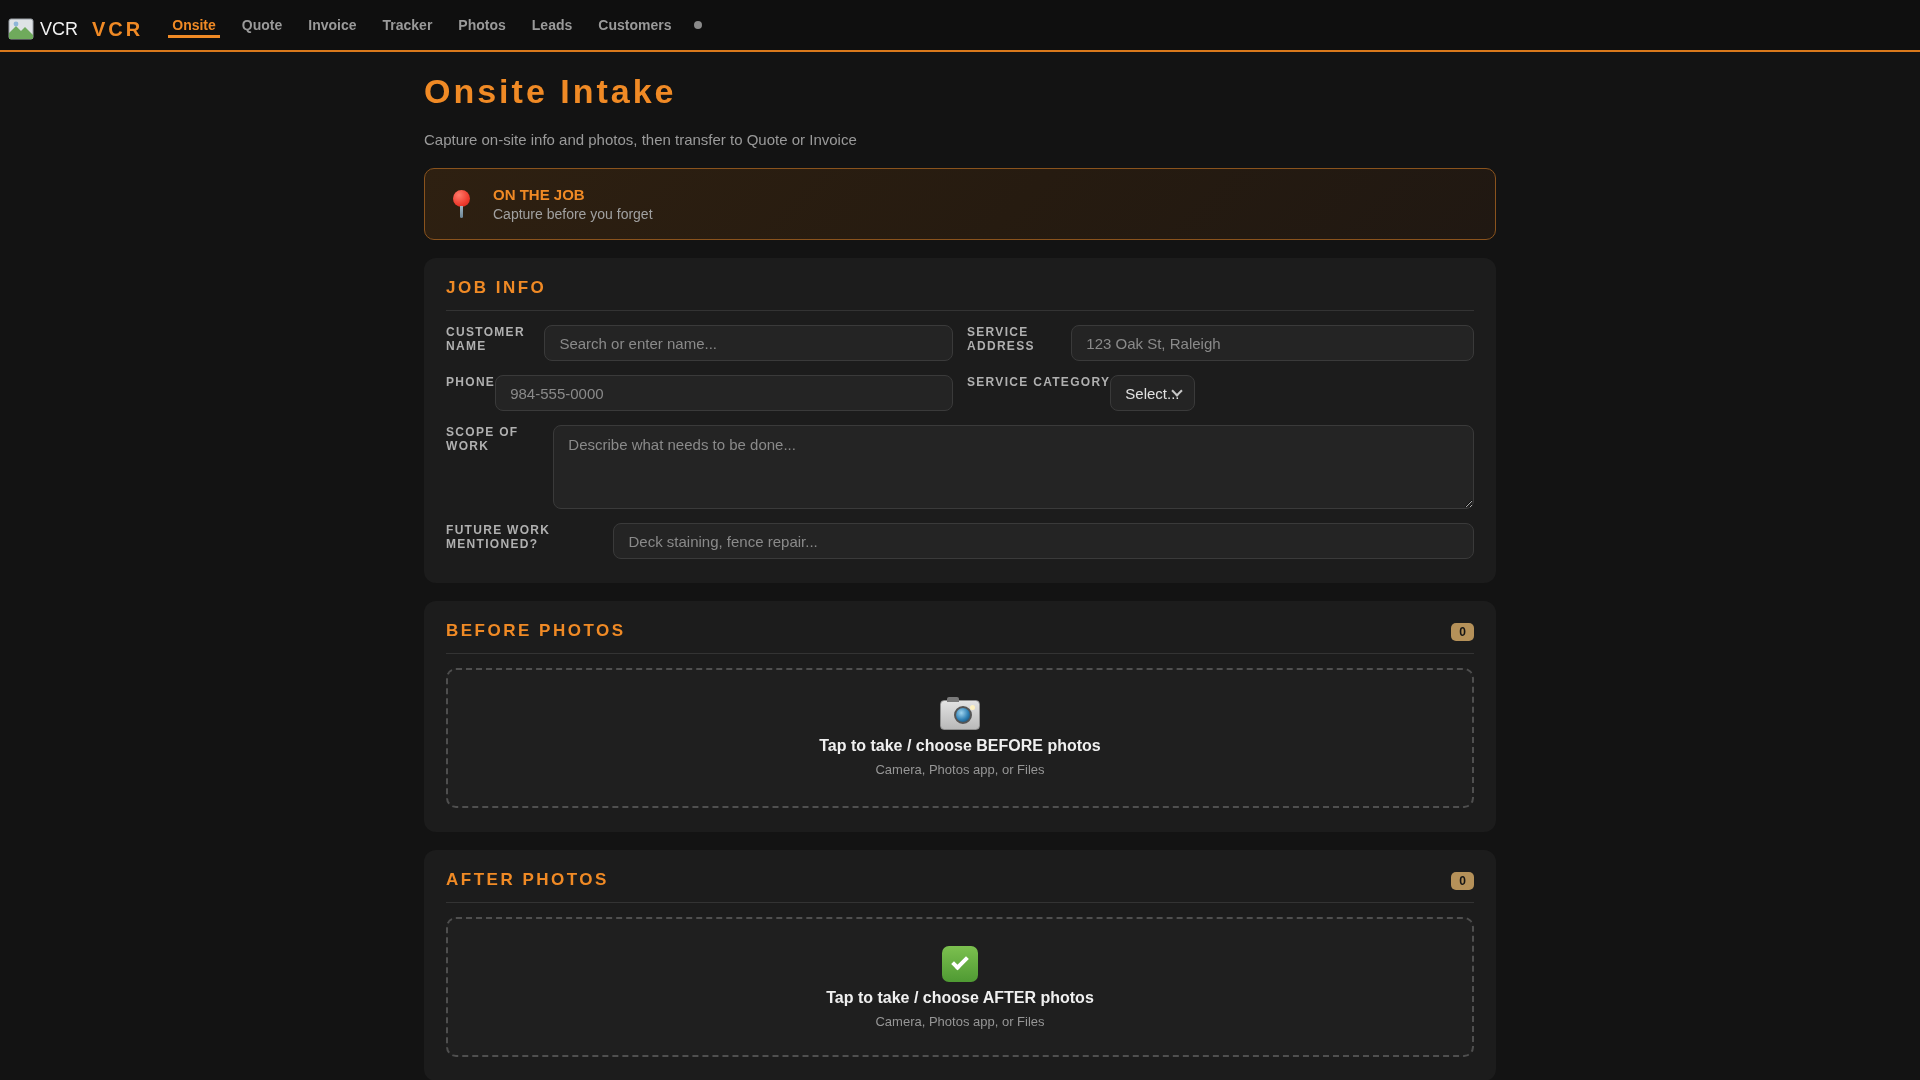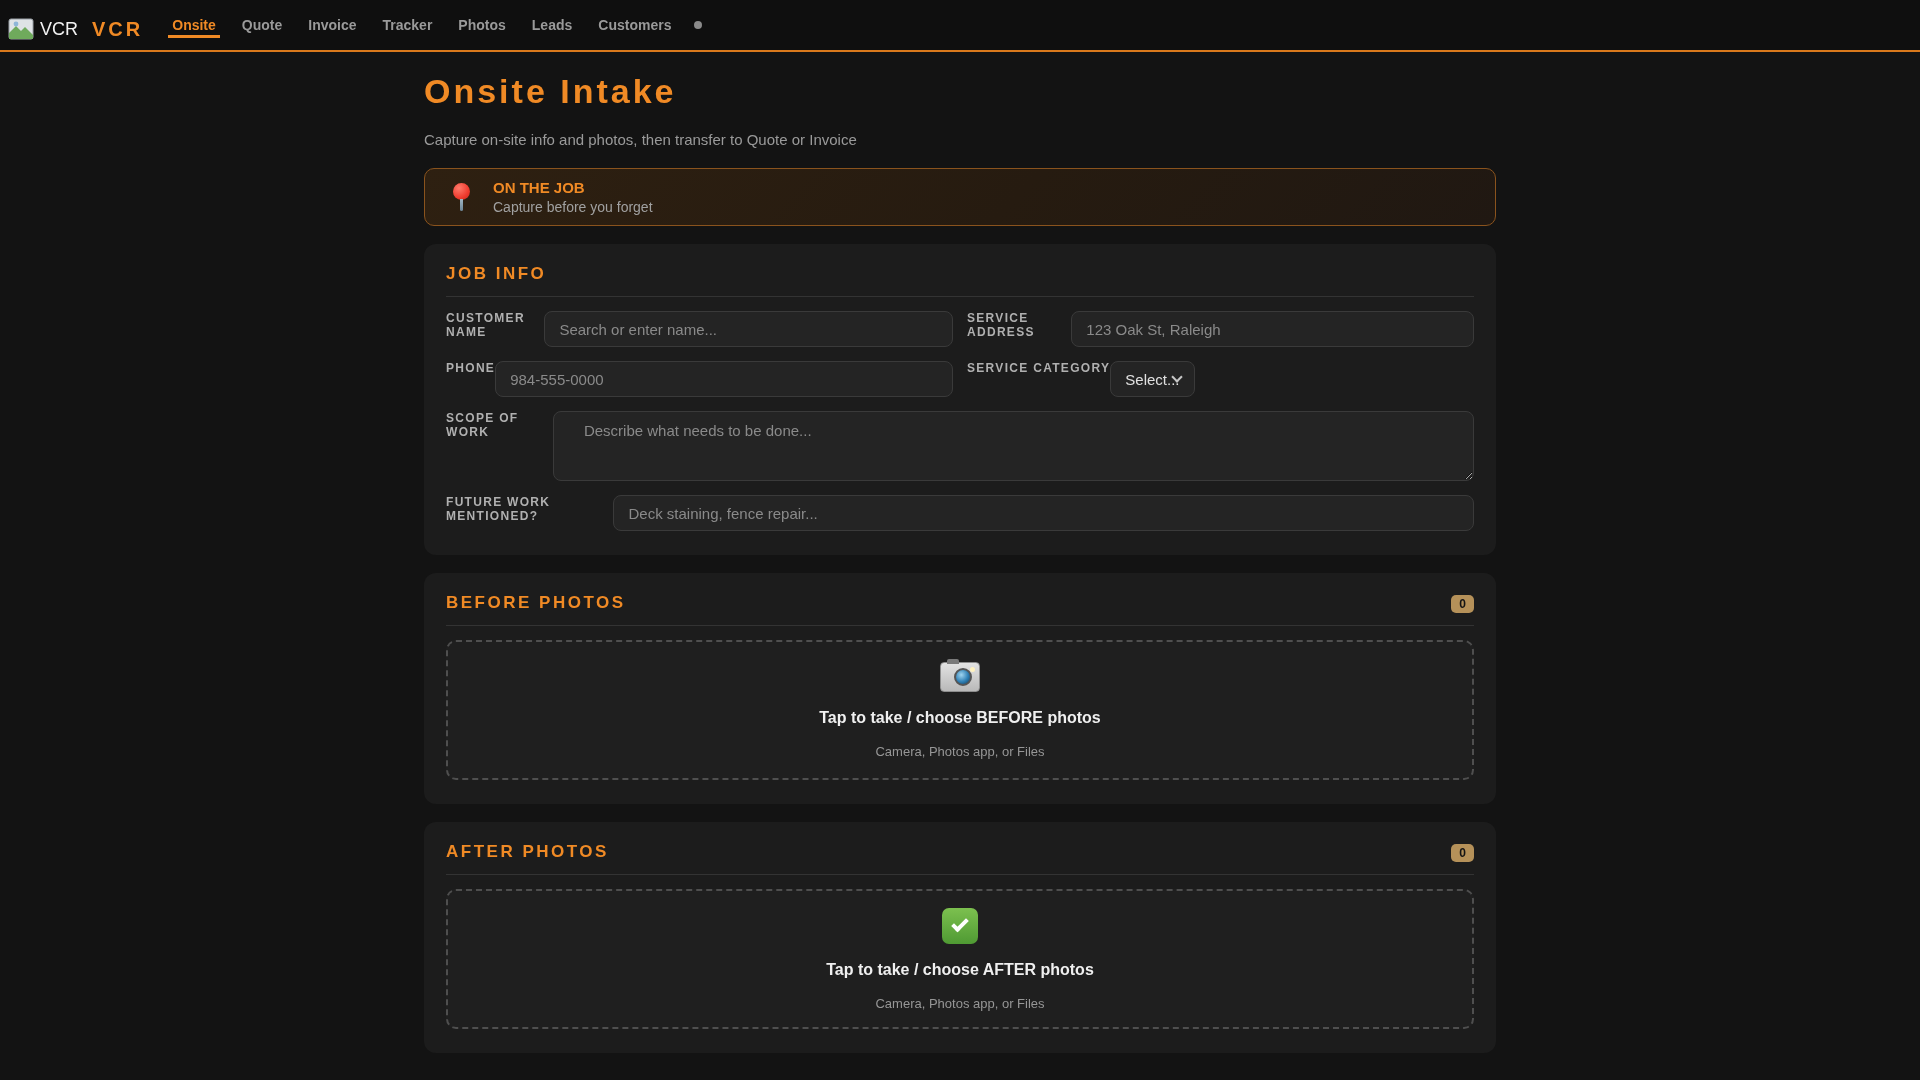--- a/index.html
+++ b/index.html
@@ -32,21 +32,21 @@
   
   .content { width:1072px; margin:0 auto; padding-top:20px; }
   .page-title { color:#f08a25; font-size:34px; font-weight:bold; letter-spacing:3px; }
   .page-subtitle { color:#9a9a9a; font-size:15px; margin-top:20px; }
 
   
   .banner {
     margin-top:20px;
     border:1px solid #8a531d; border-radius:10px;
     background:linear-gradient(135deg,#2e2011 0%,#261b10 55%,#201812 100%);
-    padding:28px 26px; height:58px;
+    padding:28px 26px; height:72px;
     display:flex; align-items:center; gap:22px;
   }
   .pin-icon { display:flex; flex-direction:column; align-items:center; width:20px; }
   .pin-ball { width:17px; height:17px; border-radius:50%;
     background:radial-gradient(circle at 35% 30%, #ff7b6b 0%, #ee3b2e 60%, #c22418 100%); }
   .pin-stem { width:3px; height:12px; background:linear-gradient(#9fb6c4,#6c8494); border-radius:0 0 2px 2px; margin-top:-1px; }
   .banner-title { color:#f08a25; font-size:15px; font-weight:bold; }
   .banner-sub { color:#a0a0a0; font-size:14px; margin-top:3px; }
 
   
@@ -68,36 +68,36 @@
   .field-label {
     color:#b0b0b0; font-size:12px; font-weight:bold; letter-spacing:1.3px; margin-bottom:6px;
   }
   .input, .select, .textarea {
     width:100%;
     background:#242424; border:1px solid #3a3a3a; border-radius:8px;
     color:#e0e0e0; font-size:15px; font-family:"Liberation Sans","DejaVu Sans",sans-serif;
     padding:0 14px; height:36px; outline:none;
   }
   .input::placeholder, .textarea::placeholder { color:#8a8a8a; }
-  .textarea { height:70px; padding:10px 30px; resize:vertical; }
+  .textarea { height:84px; padding:10px 14px; resize:vertical; }
   .select-wrap { position:relative; }
   .select { appearance:none; -webkit-appearance:none; cursor:pointer; }
   .chevron {
     position:absolute; right:14px; top:12px; width:8px; height:8px;
     border-right:2px solid #c8c8c8; border-bottom:2px solid #c8c8c8;
     transform:rotate(45deg); pointer-events:none;
   }
   .full { grid-column:1 / -1; }
 
   
   .drop-zone {
     border:2px dashed #4f4f4f; border-radius:10px;
     background:rgba(255,255,255,0.015);
     height:140px; display:flex; flex-direction:column; align-items:center; justify-content:center;
-    gap:17px; cursor:pointer; text-align:center;
+    gap:7px; cursor:pointer; text-align:center;
   }
   .drop-title { color:#efefef; font-size:16px; font-weight:bold; }
   .drop-sub { color:#969696; font-size:13px; }
   .camera-icon { width:40px; height:30px; position:relative;
     background:linear-gradient(#e3e3e3,#b9b9b9); border-radius:4px; border:1px solid #8d8d8d; }
   .camera-top { position:absolute; top:-4px; left:6px; width:12px; height:5px; background:#7a7a7a; border-radius:2px 2px 0 0; }
   .camera-lens { position:absolute; top:5px; left:13px; width:18px; height:18px; border-radius:50%;
     background:radial-gradient(circle at 38% 35%, #9fd4ef 0%, #2e7fb4 55%, #123a57 100%); border:2px solid #555; }
   .camera-flash { position:absolute; top:4px; right:4px; width:5px; height:5px; border-radius:50%; background:#fff2c0; }
   .check-icon { width:36px; height:36px; border-radius:7px;

